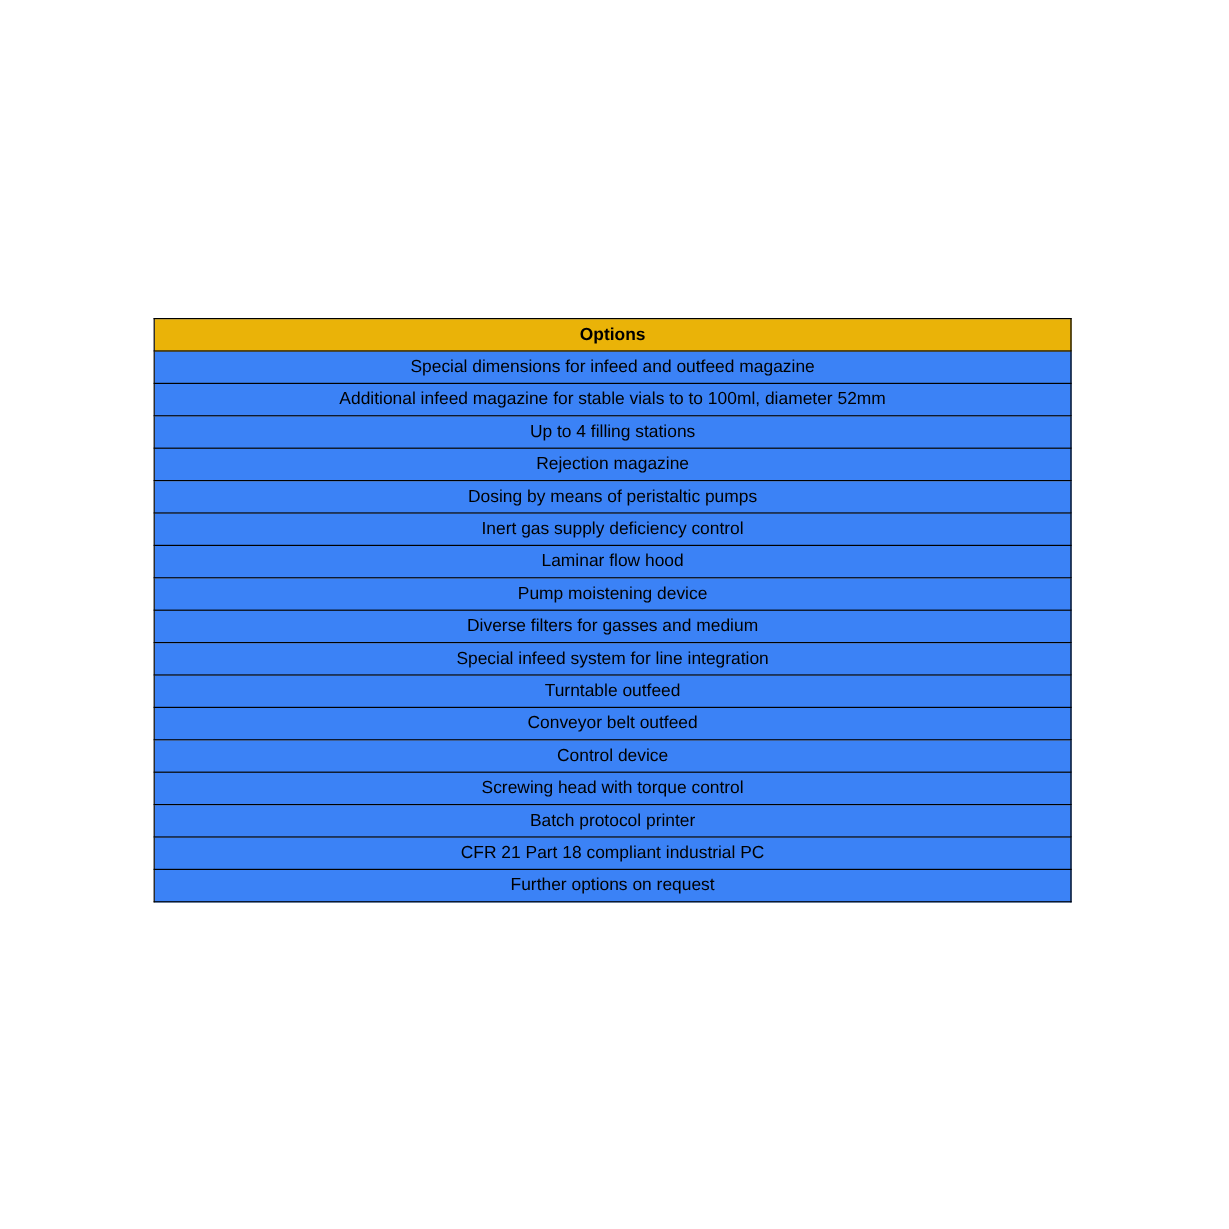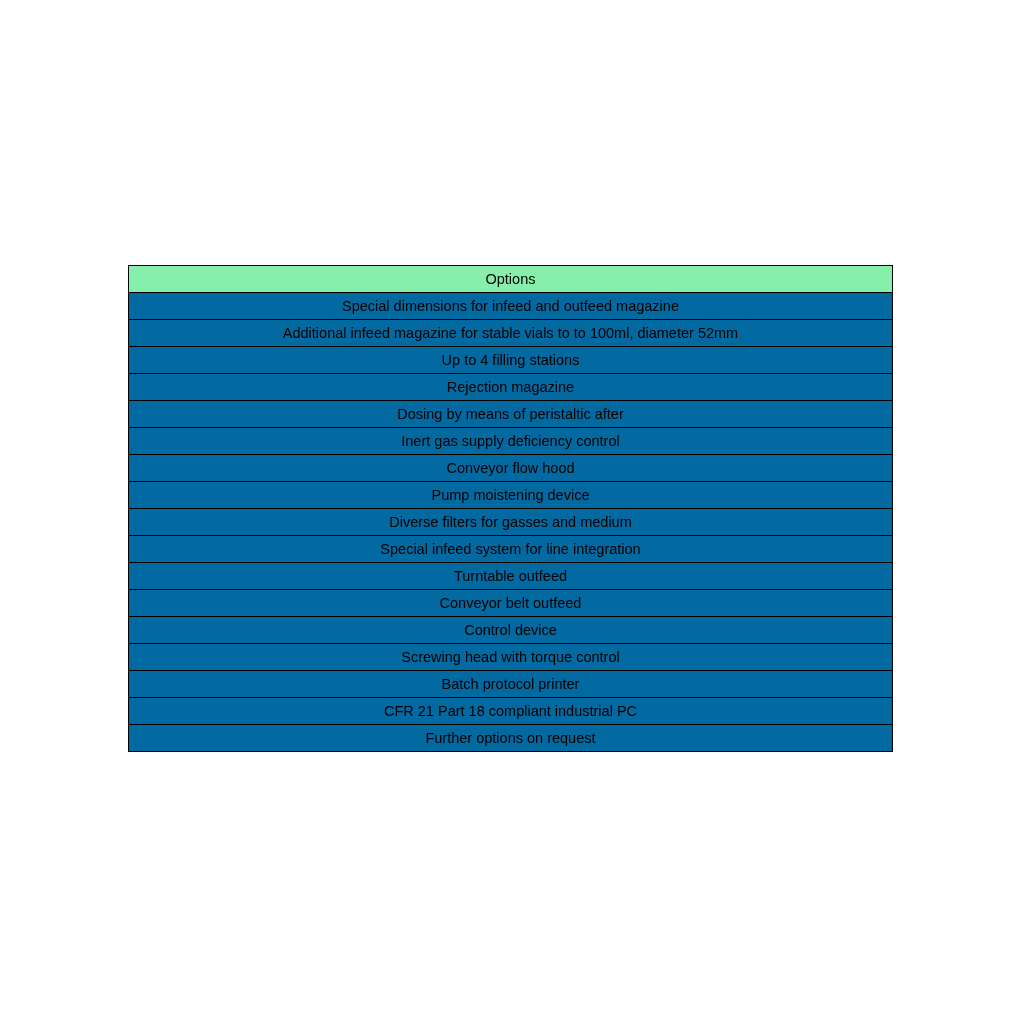--- a/index.html
+++ b/index.html
@@ -23,26 +23,26 @@
     top: 265px;
     width: 765px;
     border-collapse: collapse;
     table-layout: fixed;
   }
   #options-table td, #options-table th {
     border: 1px solid #000000;
     text-align: center;
     vertical-align: middle;
     color: #000000;
-    background: #0369a1;
+    background: #3b82f6;
     padding: 0;
   }
   #options-table thead th {
-    background: #86efac;
-    font-weight: normal;
+    background: #eab308;
+    font-weight: bold;
     font-size: 14.5px;
     height: 26px;
     line-height: 26px;
   }
   #options-table tbody td {
     font-size: 14.5px;
     height: 26px;
     line-height: 26px;
     font-weight: normal;
   }
@@ -64,27 +64,27 @@
       <tr>
           <td>Additional infeed magazine for stable vials to to 100ml, diameter 52mm</td>
         </tr>
       <tr>
           <td>Up to 4 filling stations</td>
         </tr>
       <tr>
           <td>Rejection magazine</td>
         </tr>
       <tr>
-          <td>Dosing by means of peristaltic after</td>
+          <td>Dosing by means of peristaltic pumps</td>
         </tr>
       <tr>
           <td>Inert gas supply deficiency control</td>
         </tr>
       <tr>
-          <td>Conveyor flow hood</td>
+          <td>Laminar flow hood</td>
         </tr>
       <tr>
           <td>Pump moistening device</td>
         </tr>
       <tr>
           <td>Diverse filters for gasses and medium</td>
         </tr>
       <tr>
           <td>Special infeed system for line integration</td>
         </tr>

